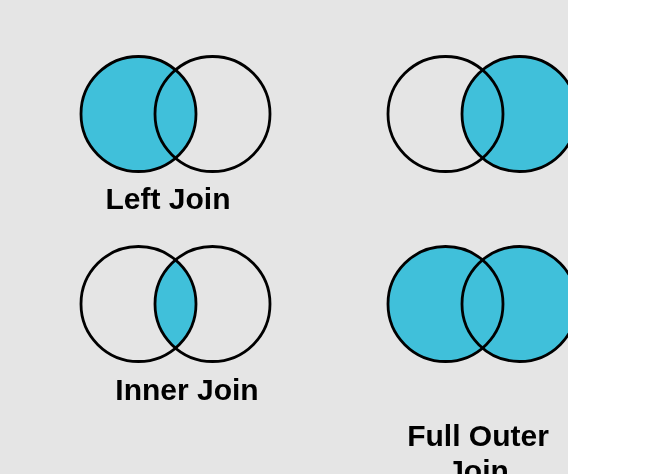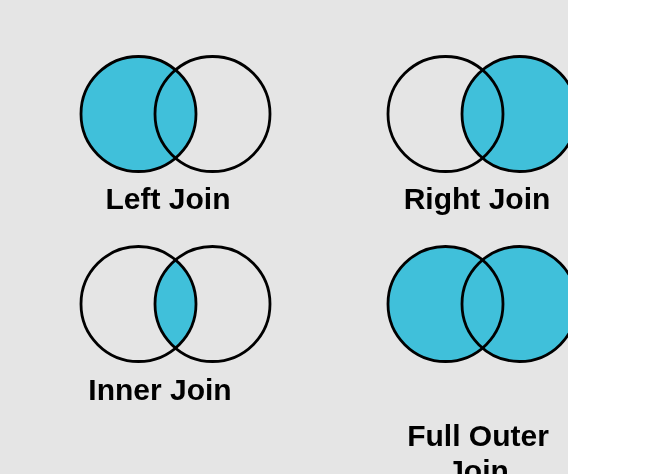--- a/index.html
+++ b/index.html
@@ -44,41 +44,40 @@
     color: #000000;
     letter-spacing: 0px;
     white-space: nowrap;
   }
   .join-label.wrap {
     white-space: normal;
     margin-top: 46px;
   }
   .join-label.pos-tl { left: 68px;  top: 181px; }
   .join-label.pos-tr { left: 377px; top: 181px; }
-  .join-label.pos-bl { left: 60px;  top: 372px; }
+  .join-label.pos-bl { left: 87px;  top: 372px; }
   .join-label.pos-br { left: 378px; top: 372px; }
 </style>
 </head>
 <body>
 
 <div id="canvas">
 
   <svg class="venn pos-tl" viewBox="0 0 198 126">
     <circle class="fillshape" cx="61.5" cy="63" r="57.5" fill="#40C0DA"></circle>
     <circle class="outline" cx="61.5" cy="63" r="57.5"></circle>
     <circle class="outline" cx="135.5" cy="63" r="57.5"></circle>
   </svg>
   <div class="join-label pos-tl">Left Join</div>
 
   <svg class="venn pos-tr" viewBox="0 0 198 126">
     <circle class="fillshape" cx="135.5" cy="63" r="57.5" fill="#40C0DA"></circle>
     <circle class="outline" cx="61.5" cy="63" r="57.5"></circle>
     <circle class="outline" cx="135.5" cy="63" r="57.5"></circle>
   </svg>
-  <div class="join-label pos-tr">Right Join</div>
 
   <svg class="venn pos-bl" viewBox="0 0 198 126">
     <defs>
       <clipPath id="inner-join-left-clip">
         <circle cx="61.5" cy="63" r="57.5"></circle>
       </clipPath>
     </defs>
     <circle class="fillshape" cx="135.5" cy="63" r="57.5" clip-path="url(#inner-join-left-clip)" fill="#40C0DA"></circle>
     <circle class="outline" cx="61.5" cy="63" r="57.5"></circle>
     <circle class="outline" cx="135.5" cy="63" r="57.5"></circle>

